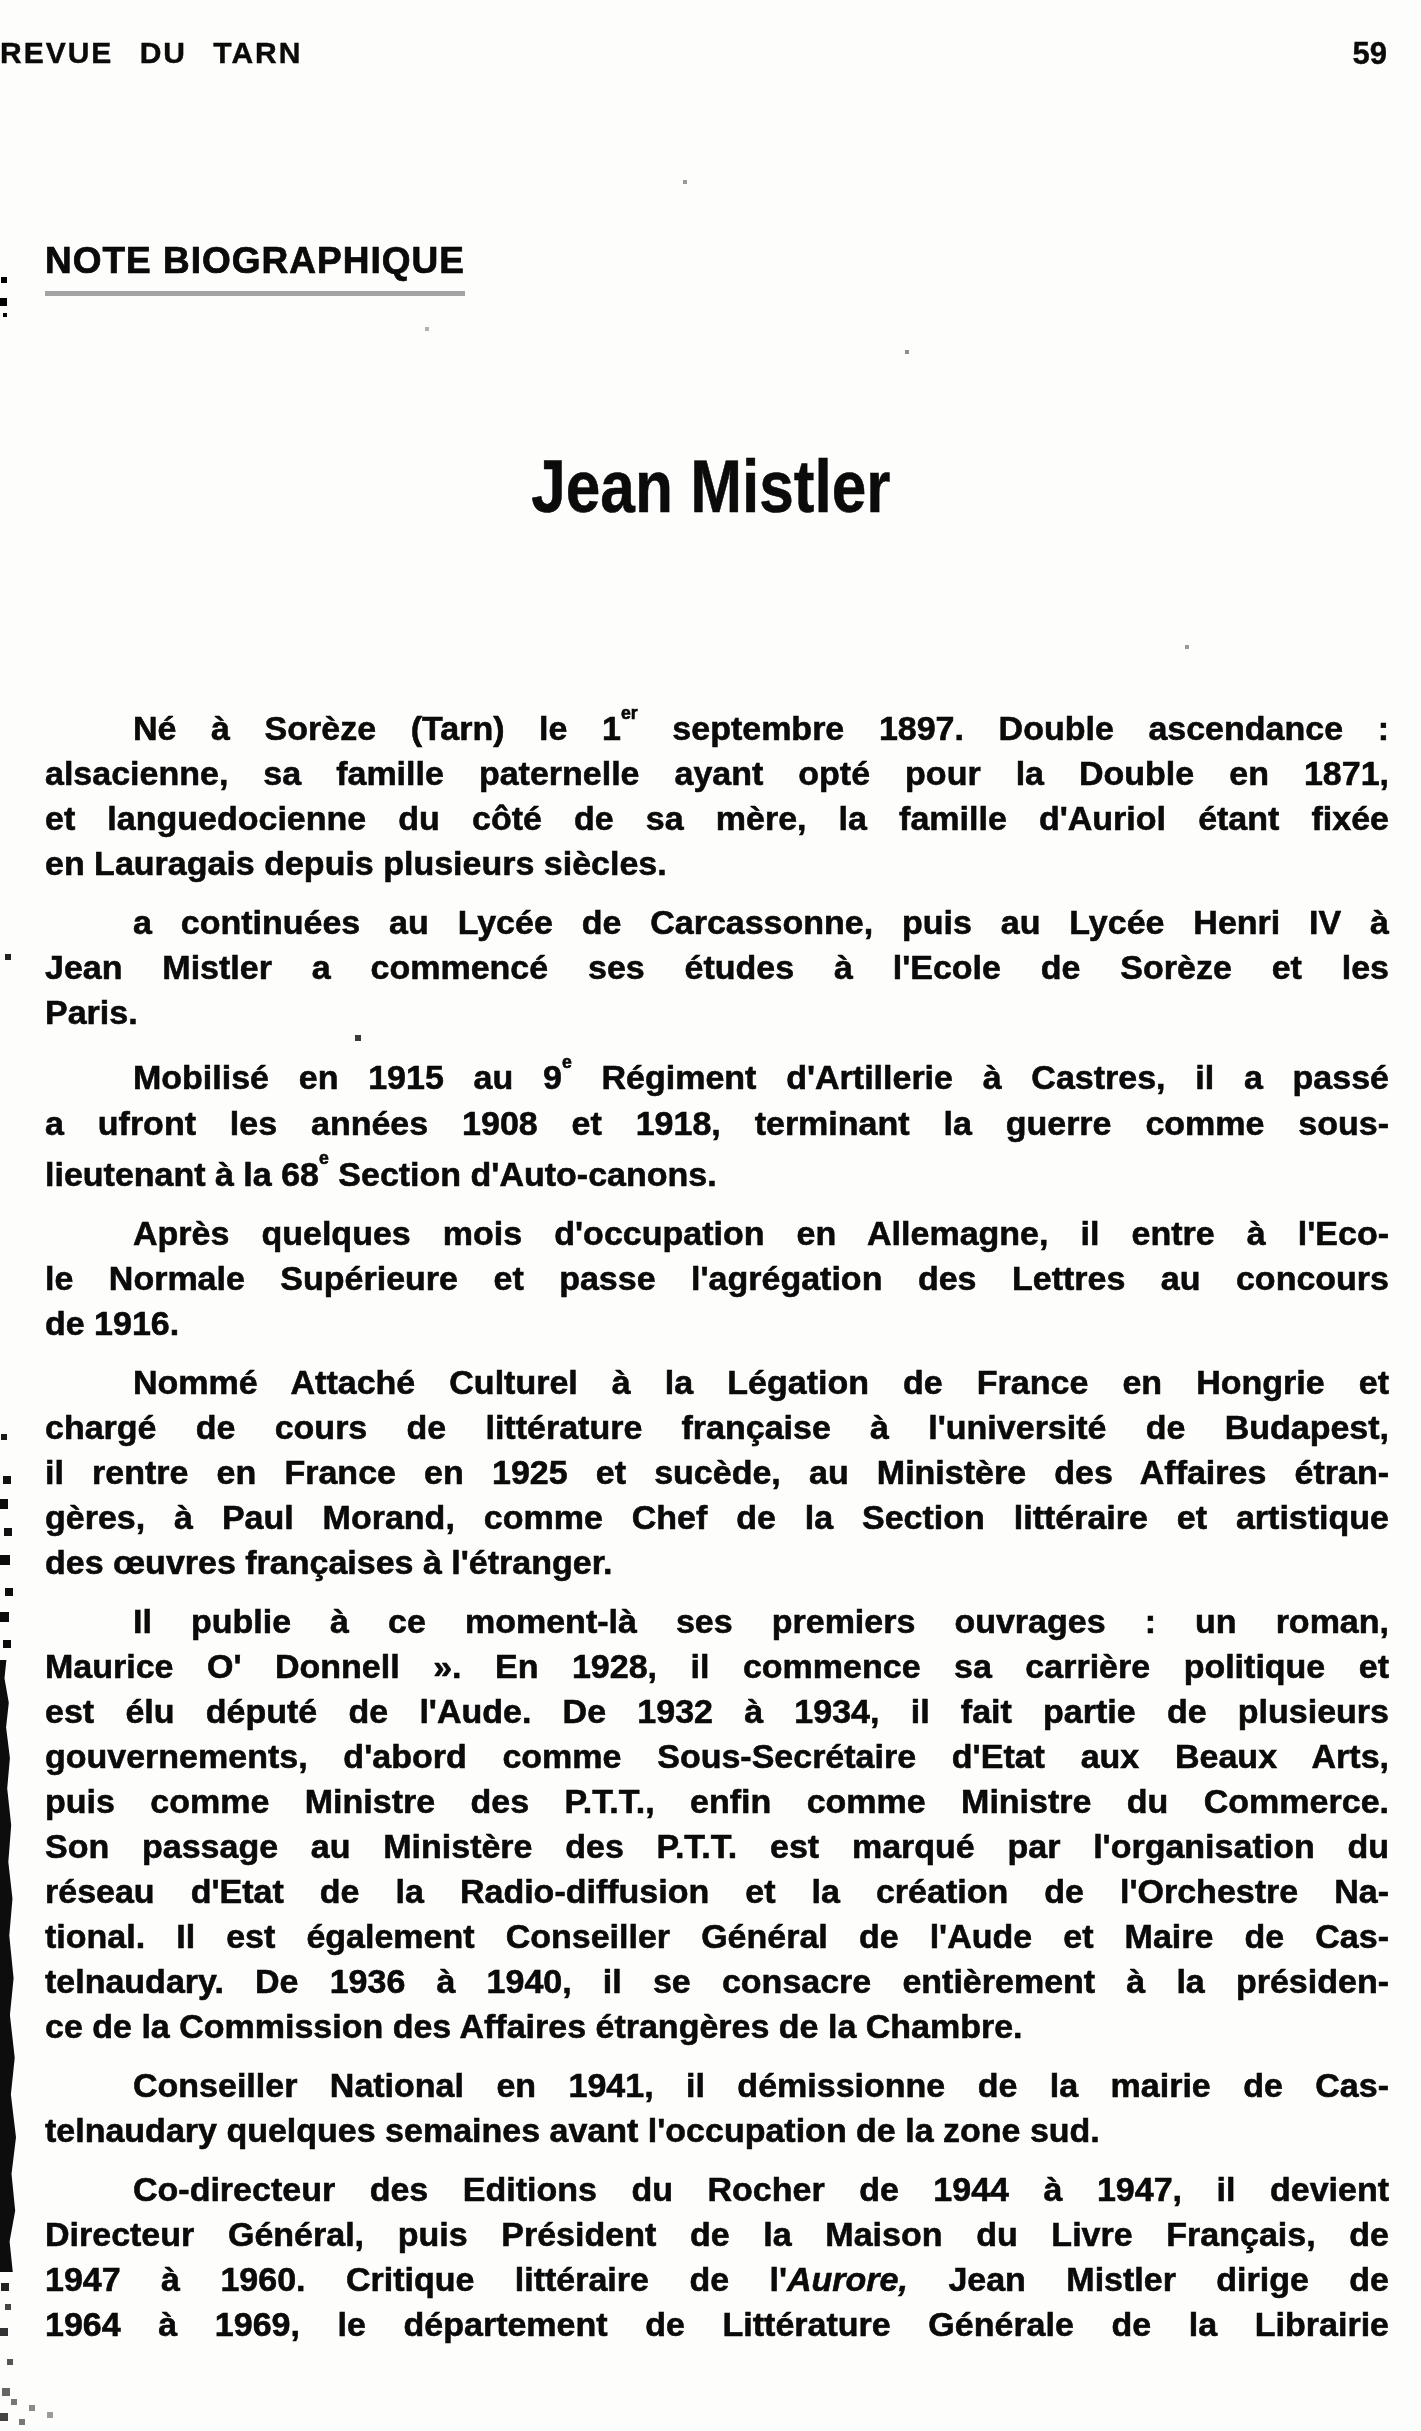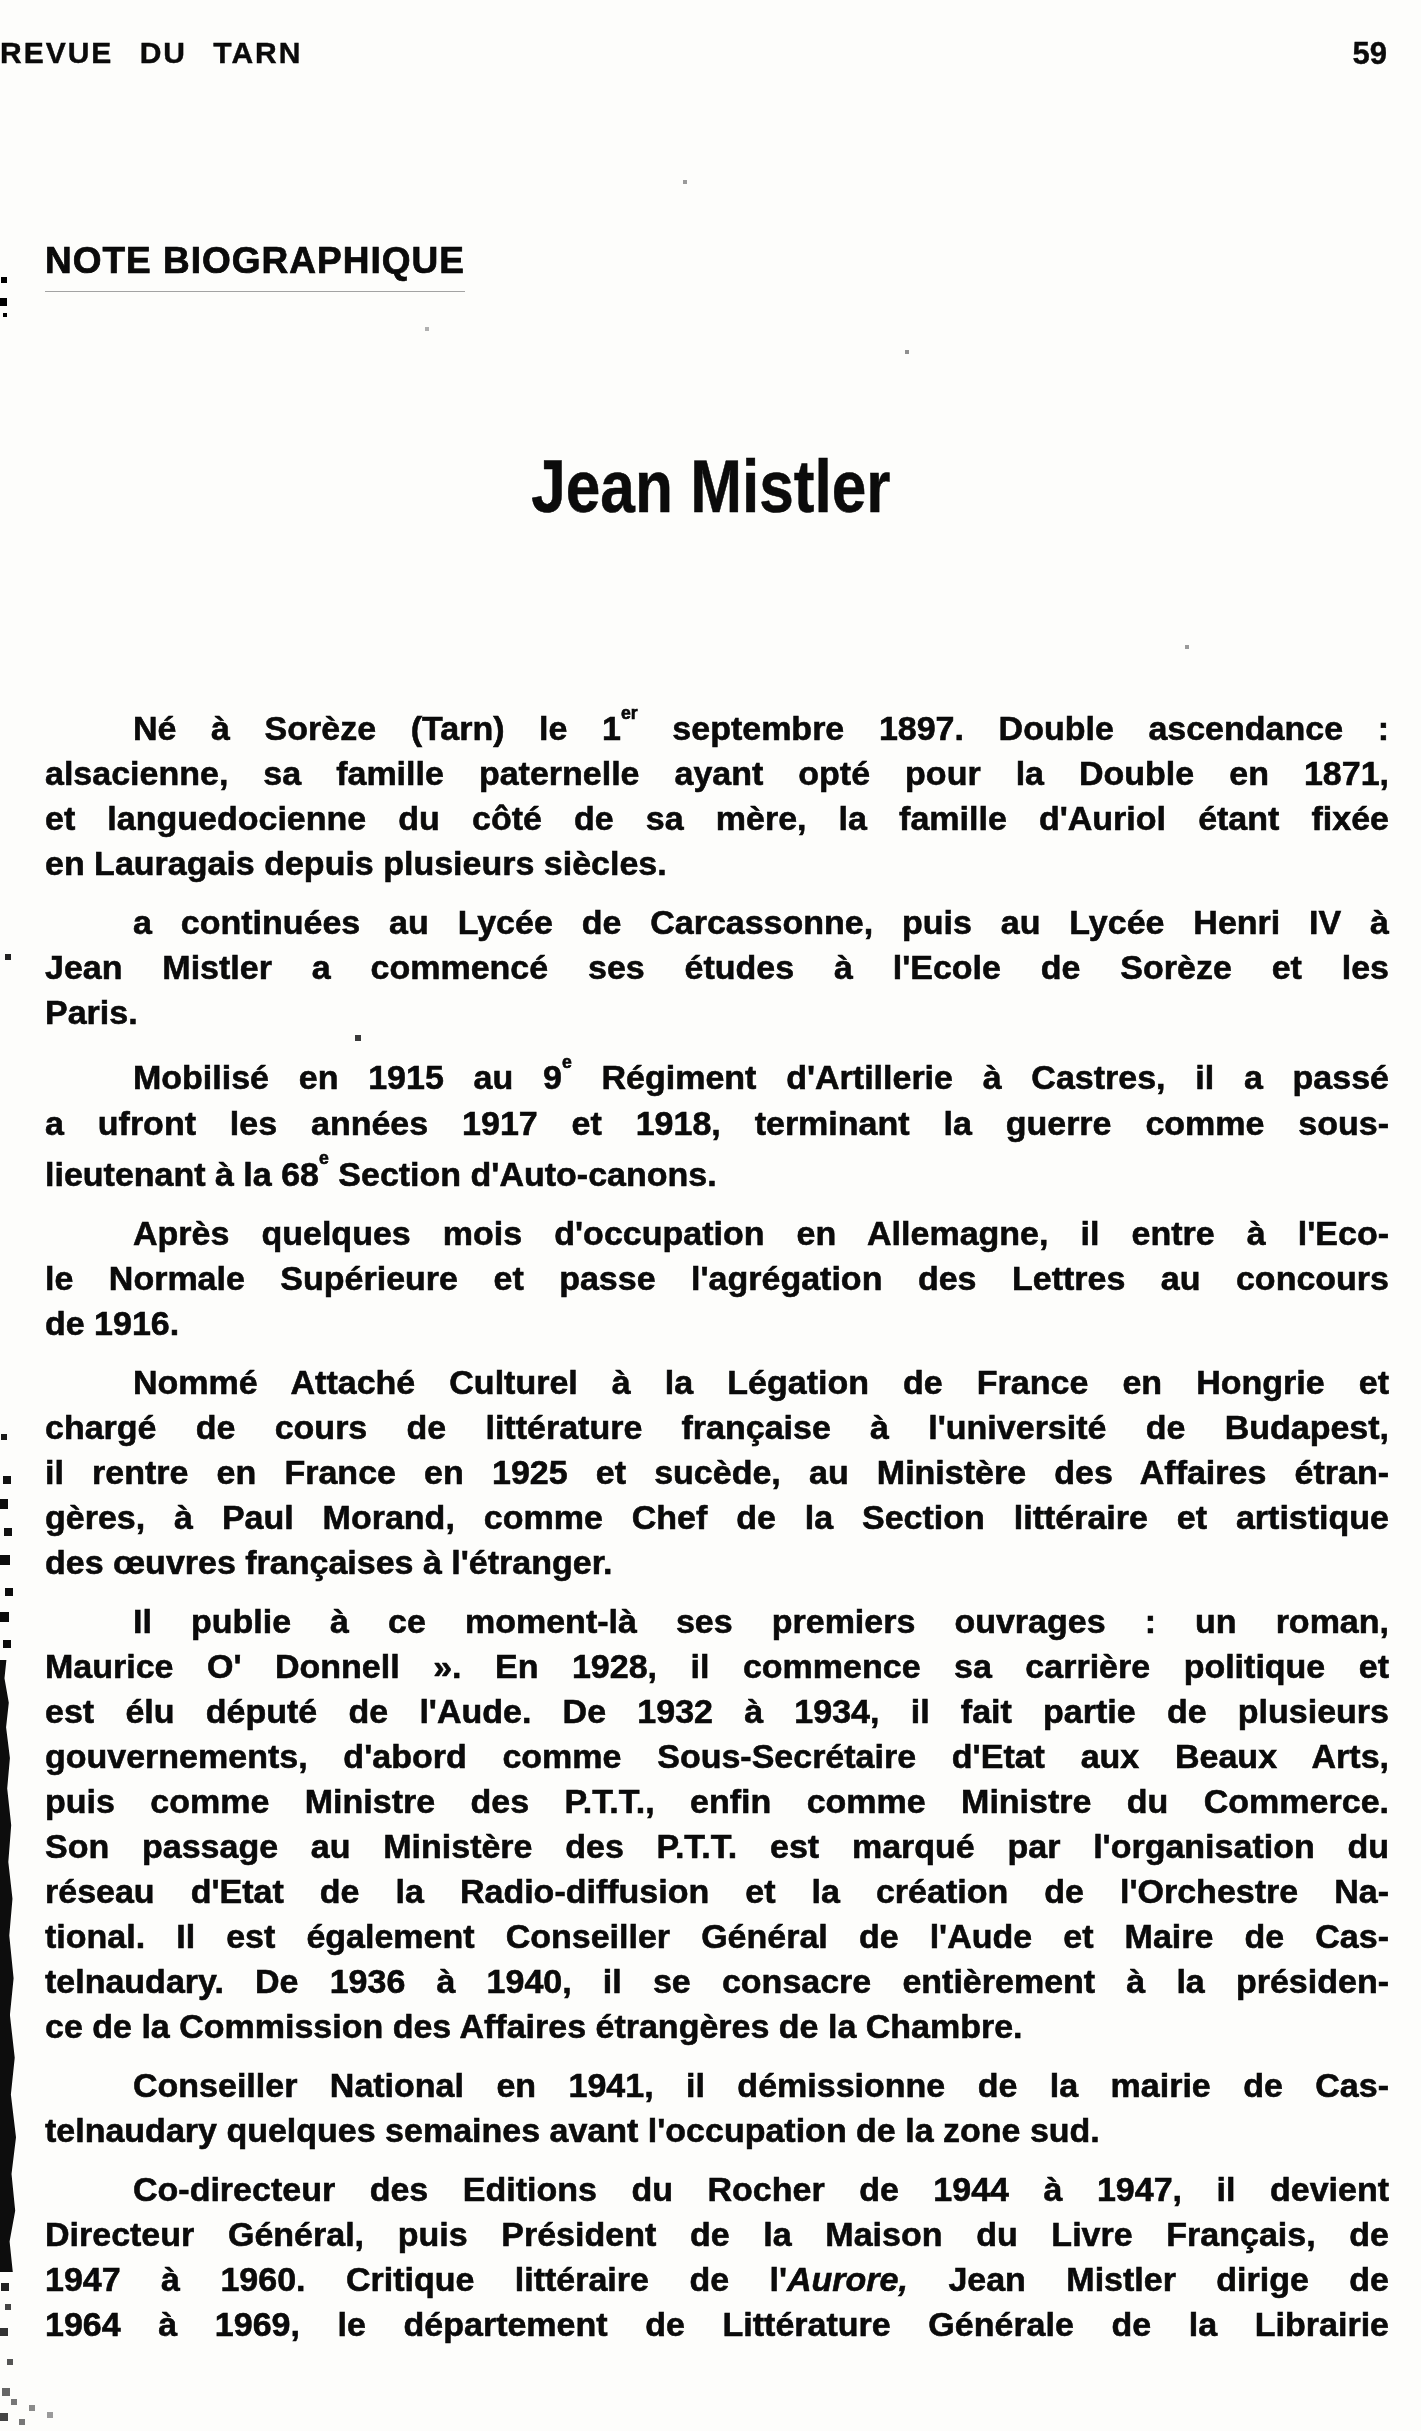--- a/index.html
+++ b/index.html
@@ -24,21 +24,21 @@
     position:absolute;top:36px;right:34px;
     font-size:31px;font-weight:700;
     -webkit-text-stroke:0.4px #000;
   }
   
   .section-heading{
     position:absolute;left:45px;top:240px;
     font-size:37px;font-weight:700;letter-spacing:1px;
     -webkit-text-stroke:0.7px #000;
     padding-bottom:9px;
-    border-bottom:1px solid #a3a3a3;
+    border-bottom:5px solid #a3a3a3;
   }
   
   .title-wrap{
     position:absolute;left:0;top:444px;width:100%;
     text-align:center;
   }
   .doc-title{
     display:inline-block;
     font-size:74px;font-weight:700;
     transform:scaleX(0.84);transform-origin:50% 0;
@@ -127,21 +127,21 @@
     </div>
 
     <div class="para">
       <div class="line">a continuées au Lycée de Carcassonne, puis au Lycée Henri IV à</div>
       <div class="line">Jean Mistler a commencé ses études à l'Ecole de Sorèze et les</div>
       <div class="line endline">Paris.</div>
     </div>
 
     <div class="para">
       <div class="line"><span>Mobilisé en 1915 au 9</span><sup class="sup">e</sup><span> Régiment d'Artillerie à Castres, il a passé</span></div>
-      <div class="line">a ufront les années 1917 et 1918, terminant la guerre comme sous-</div>
+      <div class="line">a ufront les années 1908 et 1918, terminant la guerre comme sous-</div>
       <div class="line endline"><span>lieutenant à la 68</span><sup class="sup">e</sup><span> Section d'Auto-canons.</span></div>
     </div>
 
     <div class="para">
       <div class="line">Après quelques mois d'occupation en Allemagne, il entre à l'Eco-</div>
       <div class="line">le Normale Supérieure et passe l'agrégation des Lettres au concours</div>
       <div class="line endline">de 1916.</div>
     </div>
 
     <div class="para">

